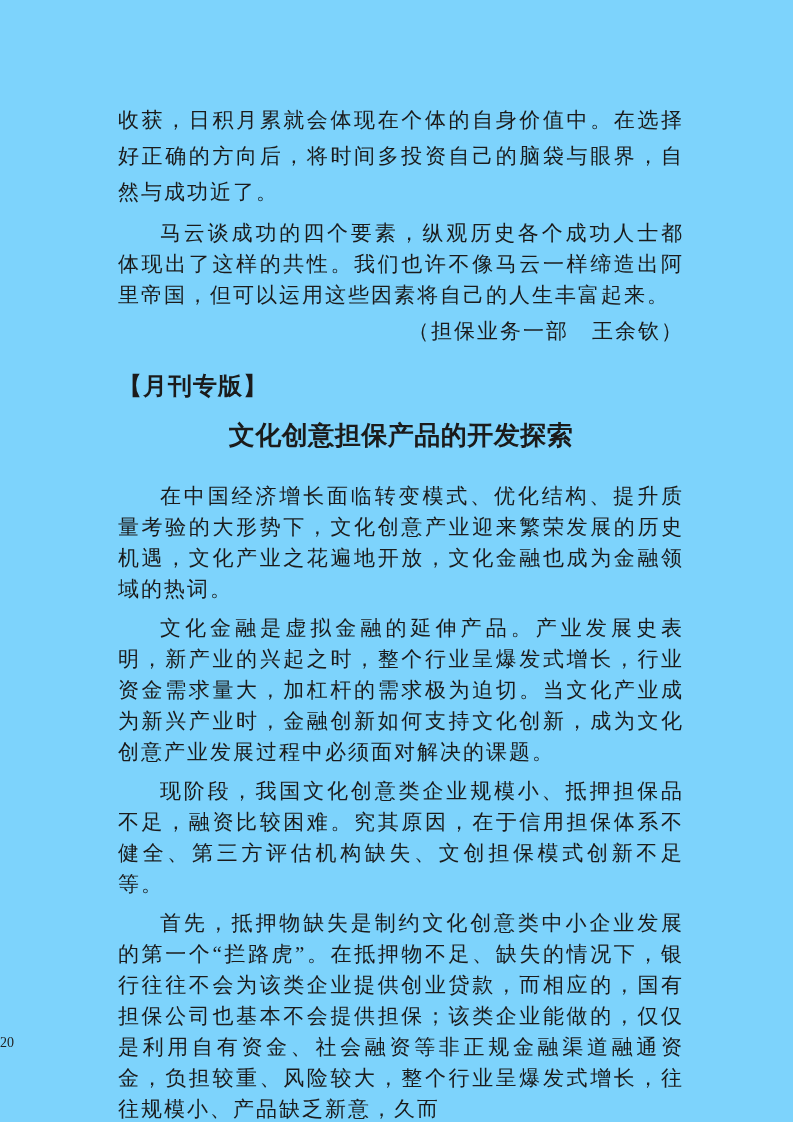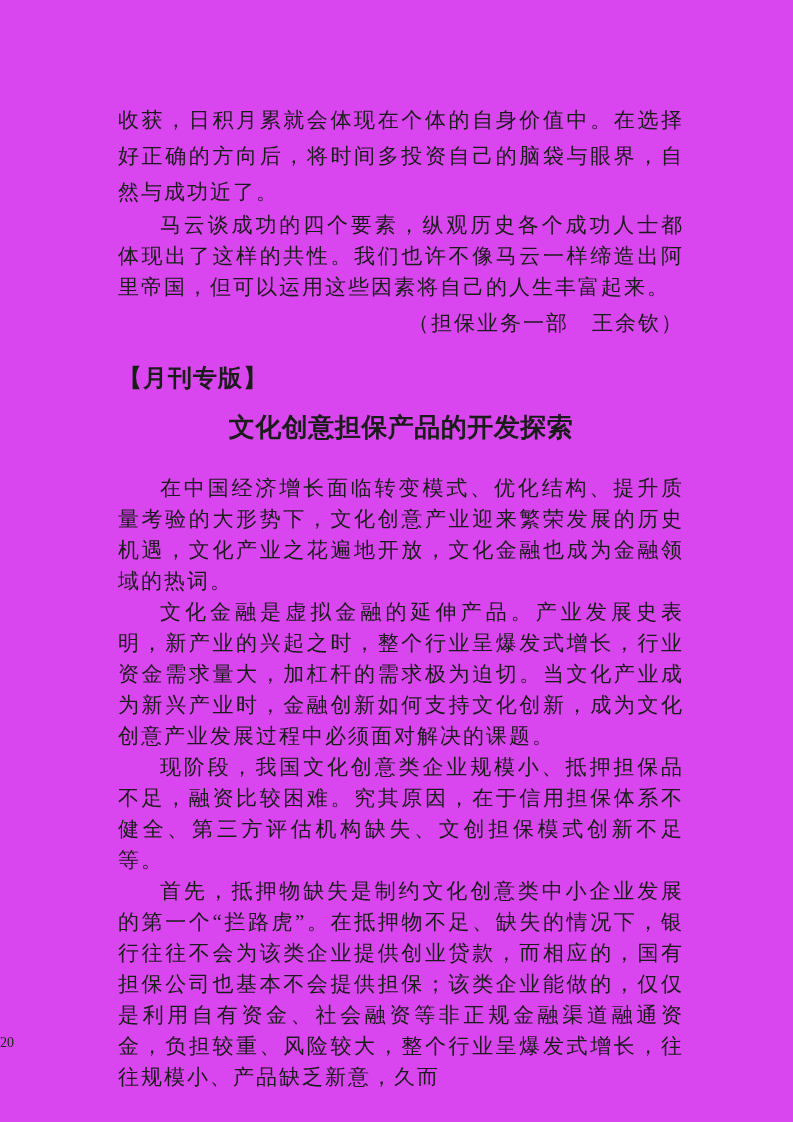--- a/index.html
+++ b/index.html
@@ -5,21 +5,21 @@
   html, body {
     margin: 0;
     padding: 0;
     background: #888;
   }
   .page {
     position: relative;
     width: 793px;
     height: 1122px;
     margin: 0 auto;
-    background: #d946ef;
+    background: #7dd3fc;
     color: #1b1b1b;
     overflow: hidden;
     font-family: "Liberation Serif", "DejaVu Serif", serif;
   }
   .content {
     position: absolute;
     left: 118px;
     top: 0;
     width: 566px;
     padding-top: 102px;
@@ -29,20 +29,21 @@
     margin: 0;
     font-size: 21px;
     line-height: 31px;
     letter-spacing: 2px;
     text-align: justify;
     text-justify: inter-ideograph;
     color: #1b1b1b;
   }
   .indent {
     text-indent: 2em;
+    margin-top: 8px;
   }
   .p-continued {
     line-height: 36px;
   }
   .byline {
     margin: 5px 0 4px 0;
     font-size: 21px;
     line-height: 31px;
     letter-spacing: 2px;
     text-align: right;

